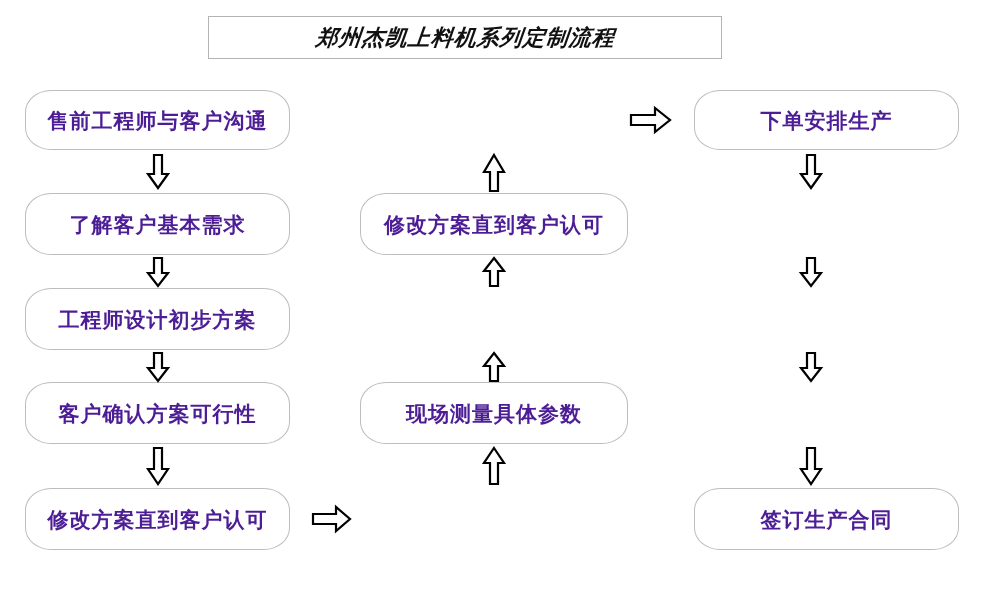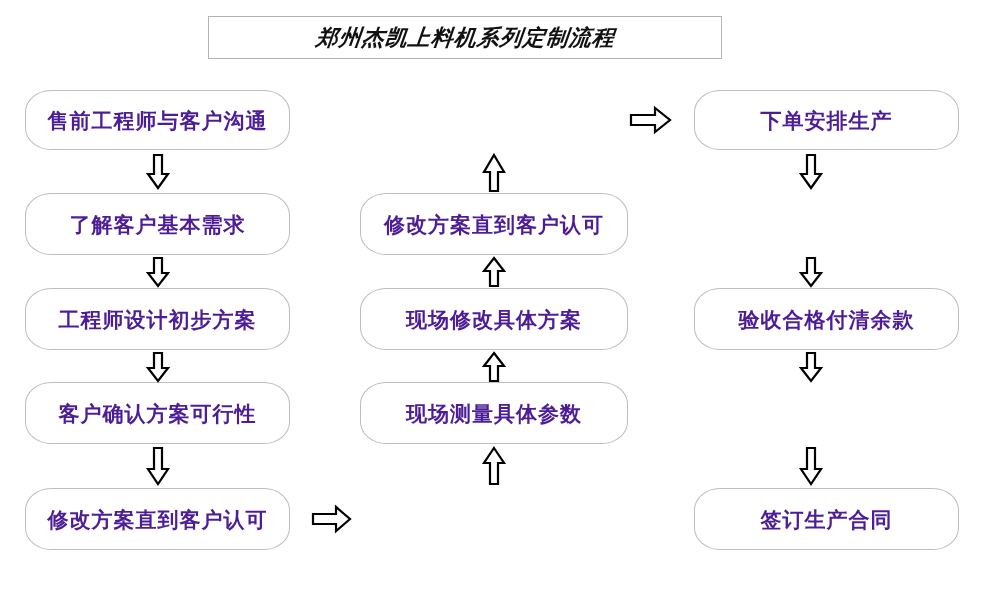--- a/index.html
+++ b/index.html
@@ -116,32 +116,26 @@
   <div class="node col1 row4">
     <span class="node-label">客户确认方案可行性</span>
   </div>
   <div class="node col1 row5">
     <span class="node-label">修改方案直到客户认可</span>
   </div>
 
   <div class="node col2 row2">
     <span class="node-label">修改方案直到客户认可</span>
   </div>
-  <div class="node col2 row3">
-    <span class="node-label">现场修改具体方案</span>
-  </div>
   <div class="node col2 row4">
     <span class="node-label">现场测量具体参数</span>
   </div>
 
   <div class="node col3 row1">
     <span class="node-label">下单安排生产</span>
-  </div>
-  <div class="node col3 row3">
-    <span class="node-label">验收合格付清余款</span>
   </div>
   <div class="node col3 row5">
     <span class="node-label">签订生产合同</span>
   </div>
 
   <div class="arrow" style="left:146px; top:154px;">
     <svg width="24" height="36" viewBox="0 0 24 36">
         <polygon points="8,1 16,1 16,20 22,20 12,34 2,20 8,20"></polygon>
       </svg>
   </div>

